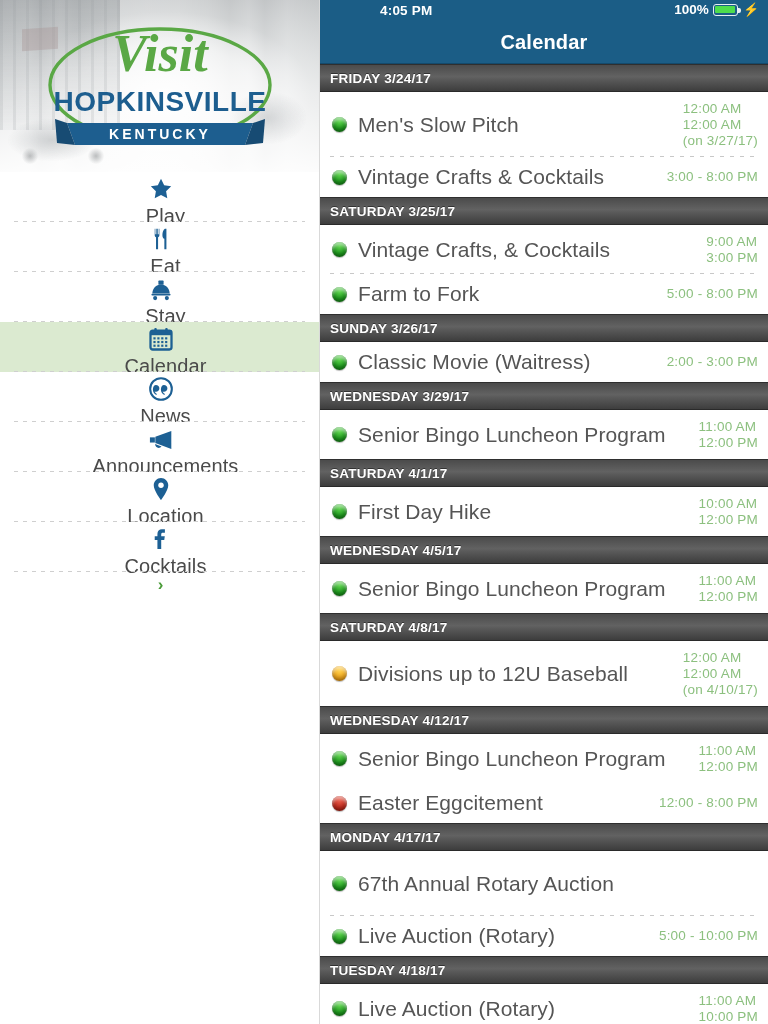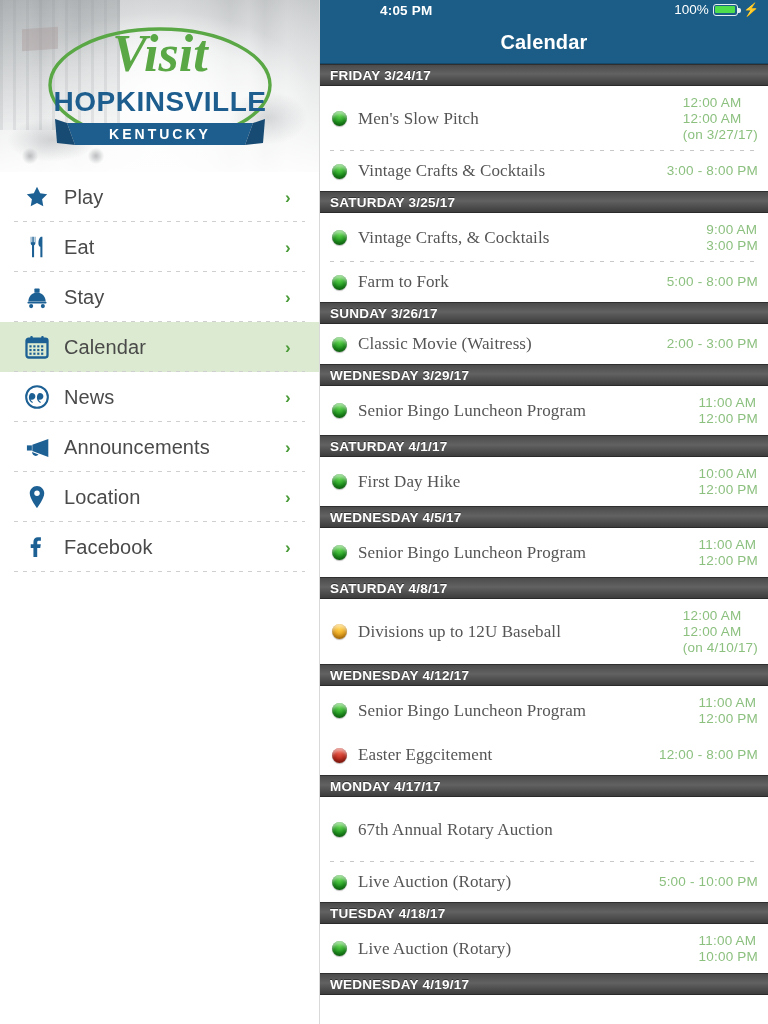--- a/index.html
+++ b/index.html
@@ -56,21 +56,21 @@
     transform:skewY(-4deg);
   }
 
   #logo { position:absolute; inset:0; display:flex; align-items:center; justify-content:center; }
   #logo svg { display:block; }
 
   .menu { list-style:none; }
   .menu-item {
     height:50px; display:flex; align-items:center;
     padding:0 18px 0 20px; position:relative;
-    cursor:pointer; background:#ffffff;
+    cursor:pointer; background:#ffffff;flex-direction:column;
   }
   .menu-item.active { background:#dbead0; }
   .menu-item::after {
     content:""; position:absolute; left:14px; right:14px; bottom:0; height:1px;
     background-image:linear-gradient(90deg,#cfcfcf 0 4px, rgba(0,0,0,0) 4px 9px);
     background-size:9px 1px; background-repeat:repeat-x;
   }
   .mi-icon {
     width:34px; flex:0 0 34px; display:flex; align-items:center; justify-content:center;
     color:#1d6094;
@@ -82,36 +82,36 @@
   .mi-chev { flex:0 0 16px; color:#4a9b38; font-size:17px; font-weight:bold; line-height:1; }
 
   
   #right { flex:1 1 auto; height:1024px; position:relative; background:#ffffff; overflow:hidden; }
   #statusbar {
     height:22px; background:#1b5d86; display:flex; align-items:center;
     padding:0 10px; color:#ffffff; font-size:13px; position:relative;
   }
   #sb-time { position:absolute; left:60px; top:3px; font-size:13.5px; font-weight:bold; letter-spacing:.2px; }
   #sb-right { position:absolute; right:8px; top:2px; display:flex; align-items:center; gap:4px; }
-  #sb-pct { font-size:13.5px; font-weight:normal; }
+  #sb-pct { font-size:13.5px; font-weight:bold; }
   .batt { width:25px; height:12px; border:1.4px solid #e7eef3; border-radius:3px; position:relative; padding:1.4px; }
   .batt::after { content:""; position:absolute; right:-4px; top:3px; width:2.4px; height:5px;
     background:#e7eef3; border-radius:0 2px 2px 0; }
   .batt span { display:block; height:100%; background:#4ddd4d; border-radius:1px; }
   .bolt { font-size:13px; color:#ffffff; line-height:1; margin-left:2px; }
 
   #navbar {
     height:42px; background:#1b5d86; display:flex; align-items:center; justify-content:center;
     border-bottom:1px solid #144a6c;
   }
   #navtitle { color:#ffffff; font-size:20px; font-weight:bold; letter-spacing:.2px; }
 
   #list { height:960px; overflow:hidden; background:#ffffff; }
   .day-header {
-    height:22px; display:flex; align-items:center; padding-left:10px;
+    height:28px; display:flex; align-items:center; padding-left:10px;
     background:linear-gradient(180deg,#4b4b4b 0%, #626262 45%, #5a5a5a 55%, #3d3d3d 100%);
     border-top:1px solid #2f2f2f; border-bottom:1px solid #2a2a2a;
     color:#ffffff; font-size:13.5px; font-weight:bold; letter-spacing:.25px;
     text-shadow:0 -1px 0 rgba(0,0,0,.45);
   }
   .event {
     display:flex; align-items:center; padding:0 10px 0 12px;
     background:#ffffff; position:relative; cursor:pointer;
   }
   .event.h1 { height:40px; }
@@ -123,22 +123,22 @@
     background-size:10px 1px; background-repeat:repeat-x;
   }
   .dot {
     width:15px; height:15px; border-radius:50%; flex:0 0 15px; margin-right:11px;
     box-shadow:inset 0 -3px 4px rgba(0,0,0,.30), inset 0 3px 3px rgba(255,255,255,.55), 0 1px 1px rgba(0,0,0,.28);
   }
   .dot.green  { background:radial-gradient(circle at 50% 28%, #5fd44e 0%, #1e9b1e 60%, #0d6b10 100%); }
   .dot.orange { background:radial-gradient(circle at 50% 28%, #ffd24d 0%, #f3a81c 60%, #c87b06 100%); }
   .dot.red    { background:radial-gradient(circle at 50% 28%, #e85b4a 0%, #c22a1c 60%, #8c1308 100%); }
   .ev-title {
-    flex:1 1 auto; font-size:17px; color:#555555; letter-spacing:.1px;
-    white-space:nowrap; overflow:hidden; text-overflow:ellipsis;font-family:Liberation Serif, serif;
+    flex:1 1 auto; font-size:21px; color:#555555; letter-spacing:.1px;
+    white-space:nowrap; overflow:hidden; text-overflow:ellipsis;
   }
   .ev-times {
     flex:0 0 auto; text-align:left; color:#8cc07f; font-size:13.5px; line-height:16px;
     padding-left:10px; letter-spacing:.2px;
   }
   .ev-times div { white-space:nowrap; }
 </style>
 </head>
 <body>
 
@@ -253,21 +253,21 @@
           </span>
           <span class="mi-label">Location</span>
           <span class="mi-chev">›</span>
         </li>
         <li class="menu-item">
           <span class="mi-icon">
             <svg width="26" height="26" viewBox="0 0 24 24" fill="#1d6094">
               <path d="M15.6 3.1h-2.8c-2.5 0-4.1 1.7-4.1 4.3v2.1H6.2v3.4h2.5v8.3h3.5v-8.3h2.8l.5-3.4h-3.3V7.9c0-1 .3-1.6 1.6-1.6h1.8z"></path>
             </svg>
           </span>
-          <span class="mi-label">Facebook</span>
+          <span class="mi-label">Cocktails</span>
           <span class="mi-chev">›</span>
         </li>
       </ul>
   </div>
 
   <div id="right">
 
     <div id="statusbar">
       <span id="sb-time">4:05 PM</span>
       <span id="sb-right">

